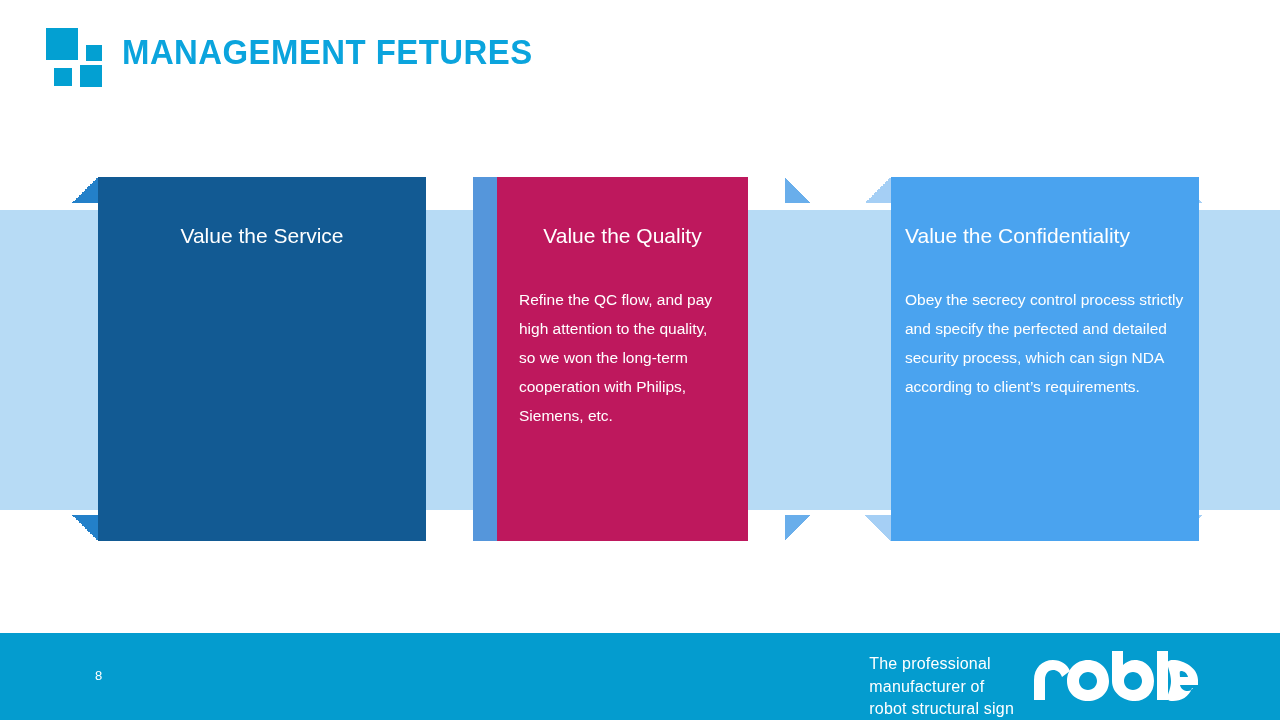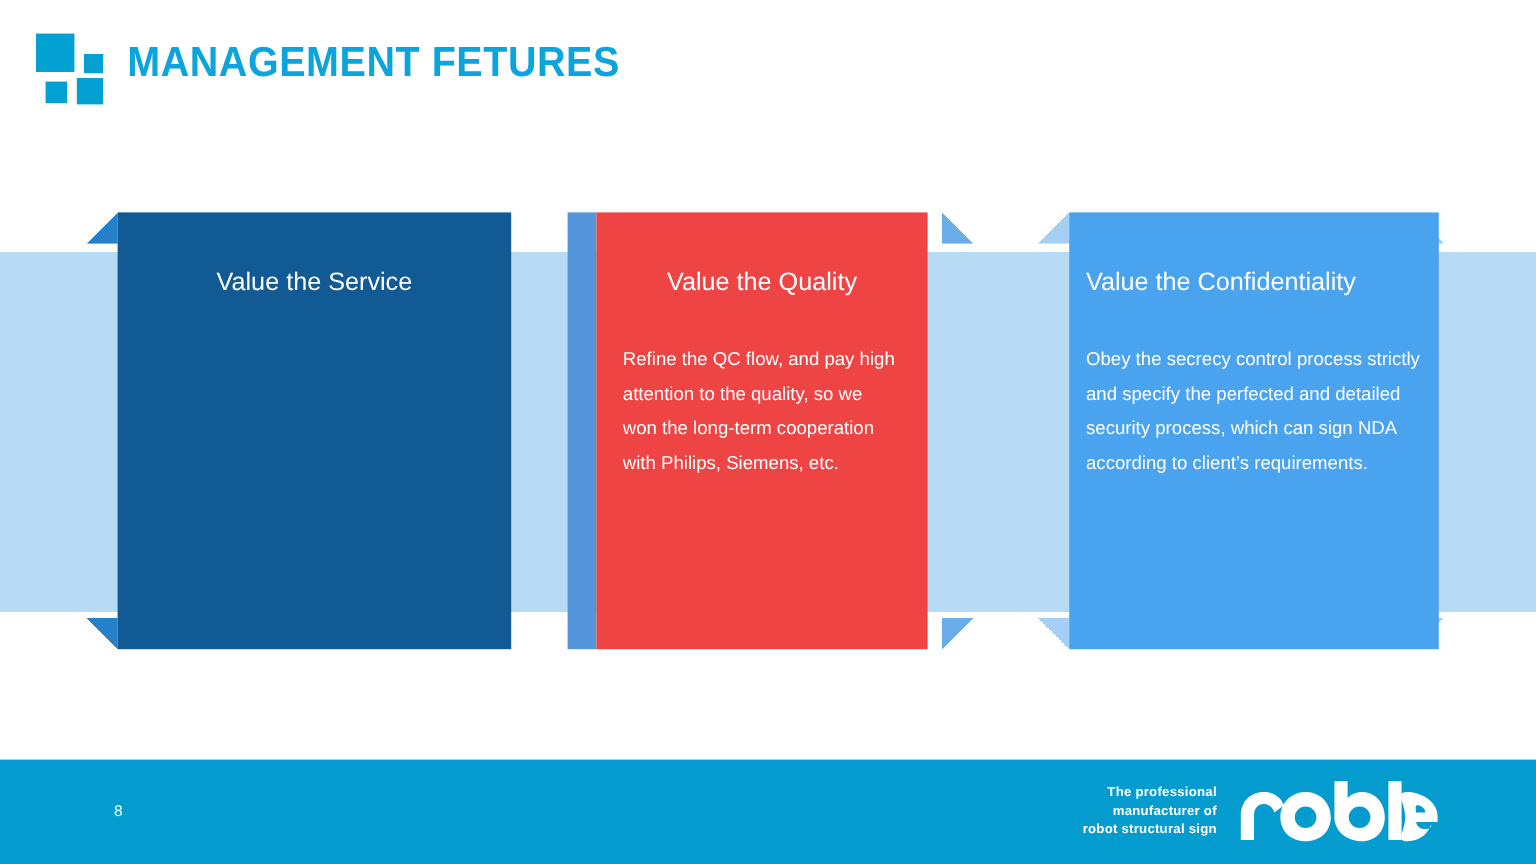--- a/index.html
+++ b/index.html
@@ -11,21 +11,21 @@
     width: 1280px;
     height: 720px;
     position: relative;
     overflow: hidden;
     font-family: "Liberation Sans", sans-serif;
   }
 
   
   #header-area {
     position: absolute;
-    left: 0; top: 0;
+    left: 16px; top: 0;
     width: 1032px; height: 110px;
   }
   #brand-mark {
     position: absolute;
     left: 30px; top: 28px;
     width: 56px; height: 56px;
   }
   #brand-mark .sq { position: absolute; background: #03A0D2; }
   #brand-mark .sq-lg  { left: 0px;  top: 0px;  width: 32px; height: 32px; }
   #brand-mark .sq-sm1 { left: 40px; top: 17px; width: 16px; height: 16px; }
@@ -92,21 +92,21 @@
   #group-1 { left: 98px; width: 292px; }
   #group-1 .card { width: 328px; background: #125A93; }
   #group-1 .card-title { text-align: center; }
   #group-1 .wing-tl { background: linear-gradient(to bottom right, transparent 50%, #2380C9 50%); }
   #group-1 .wing-tr { background: linear-gradient(to bottom left,  transparent 50%, #2380C9 50%); }
   #group-1 .wing-bl { background: linear-gradient(to top right,    transparent 50%, #2380C9 50%); }
   #group-1 .wing-br { background: linear-gradient(to top left,     transparent 50%, #2380C9 50%); }
 
   
   #group-2 { left: 497px; width: 288px; }
-  #group-2 .card { width: 276px; background: #ef4444; }
+  #group-2 .card { width: 251px; background: #be185d; }
   #group-2 .card-title { text-align: center; }
   #group-2 .side-strip {
     position: absolute;
     left: -24px; top: 0;
     width: 24px; height: 364px;
     background: #5596DB;
     z-index: 2;
   }
   #group-2 .wing-tr { background: linear-gradient(to bottom left, transparent 50%, #69AEEB 50%); }
   #group-2 .wing-br { background: linear-gradient(to top left,    transparent 50%, #69AEEB 50%); }
@@ -129,24 +129,24 @@
   }
   #slide-number {
     position: absolute;
     left: 95px; top: 668px;
     font-size: 13px;
     color: #ffffff;
   }
   #footer-tagline {
     position: absolute;
     right: 266px; top: 653px;
-    text-align: right;
-    color: #ffffff;
-    font-size: 11px;
-    font-weight: bold;
+    text-align: left;
+    color: #ffffff;
+    font-size: 16px;
+    font-weight: normal;
     line-height: 1.42;
     letter-spacing: 0.2px;
   }
   #footer-tagline div { white-space: nowrap; }
   #footer-logo {
     position: absolute;
     right: 80px; top: 650px;
     width: 168px; height: 52px;
   }
 </style>

